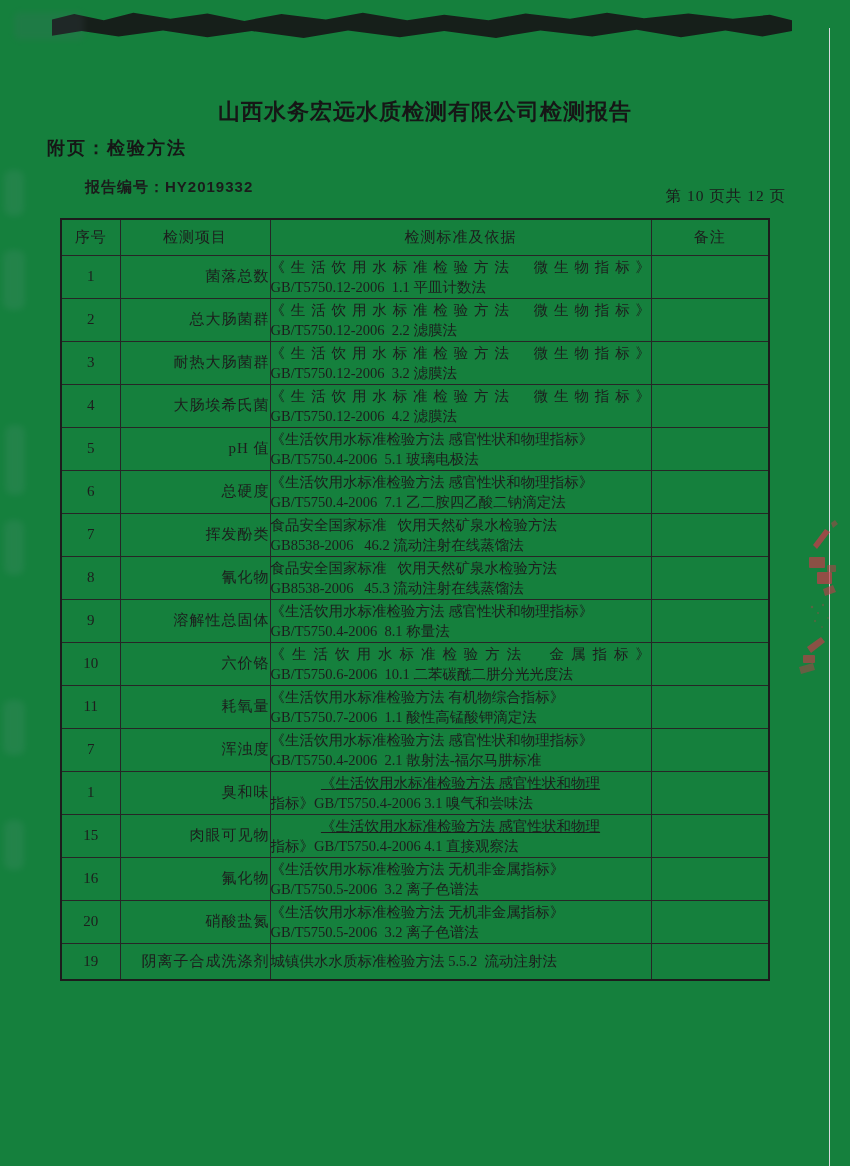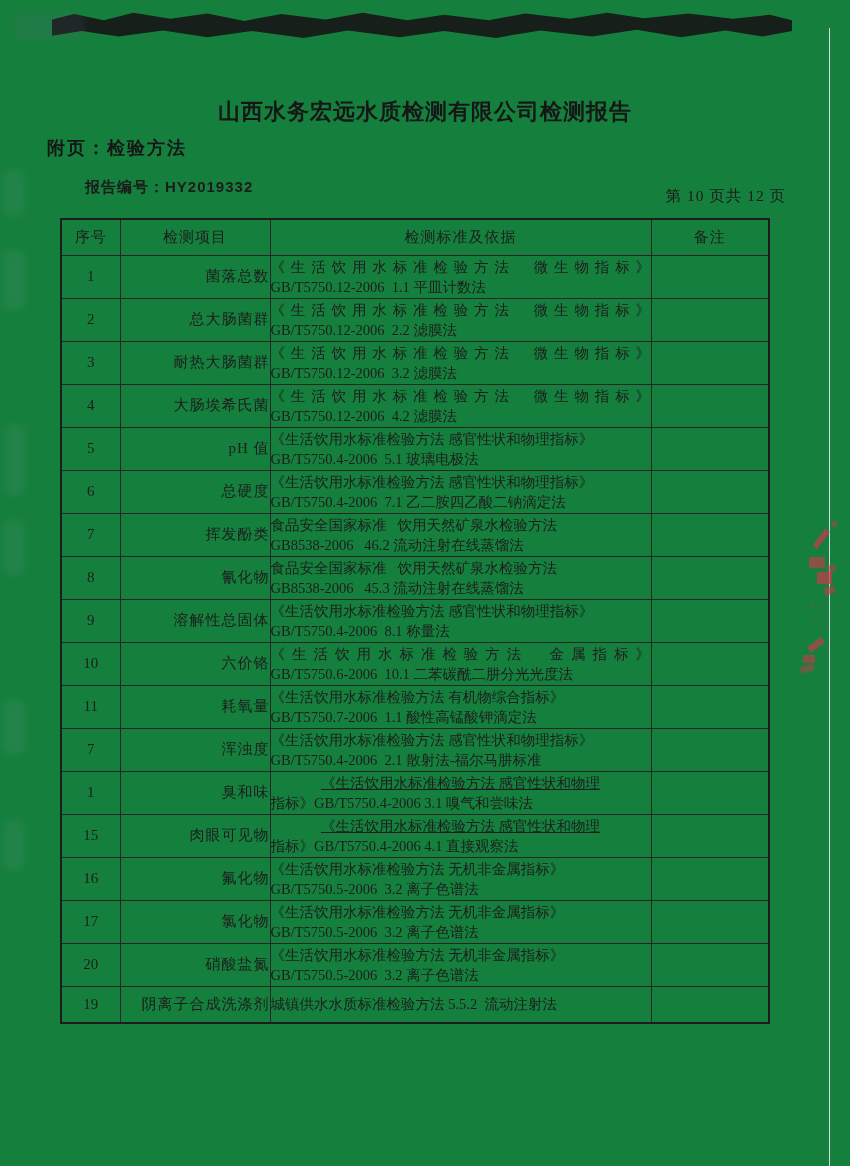--- a/index.html
+++ b/index.html
@@ -230,29 +230,20 @@
           <td class="c-item">肉眼可见物</td>
           <td class="c-std">
             <div class="l1 ctr">《生活饮用水标准检验方法 感官性状和物理</div>
             <div class="l2">指标》GB/T5750.4-2006 4.1 直接观察法</div>
           </td>
           <td class="c-remark"></td>
         </tr>
         <tr>
           <td class="c-no">16</td>
           <td class="c-item">氟化物</td>
-          <td class="c-std">
-            <div class="l1">《生活饮用水标准检验方法 无机非金属指标》</div>
-            <div class="l2">GB/T5750.5-2006  3.2 离子色谱法</div>
-          </td>
-          <td class="c-remark"></td>
-        </tr>
-        <tr>
-          <td class="c-no">17</td>
-          <td class="c-item">氯化物</td>
           <td class="c-std">
             <div class="l1">《生活饮用水标准检验方法 无机非金属指标》</div>
             <div class="l2">GB/T5750.5-2006  3.2 离子色谱法</div>
           </td>
           <td class="c-remark"></td>
         </tr>
         <tr>
           <td class="c-no">20</td>
           <td class="c-item">硝酸盐氮</td>
           <td class="c-std">

